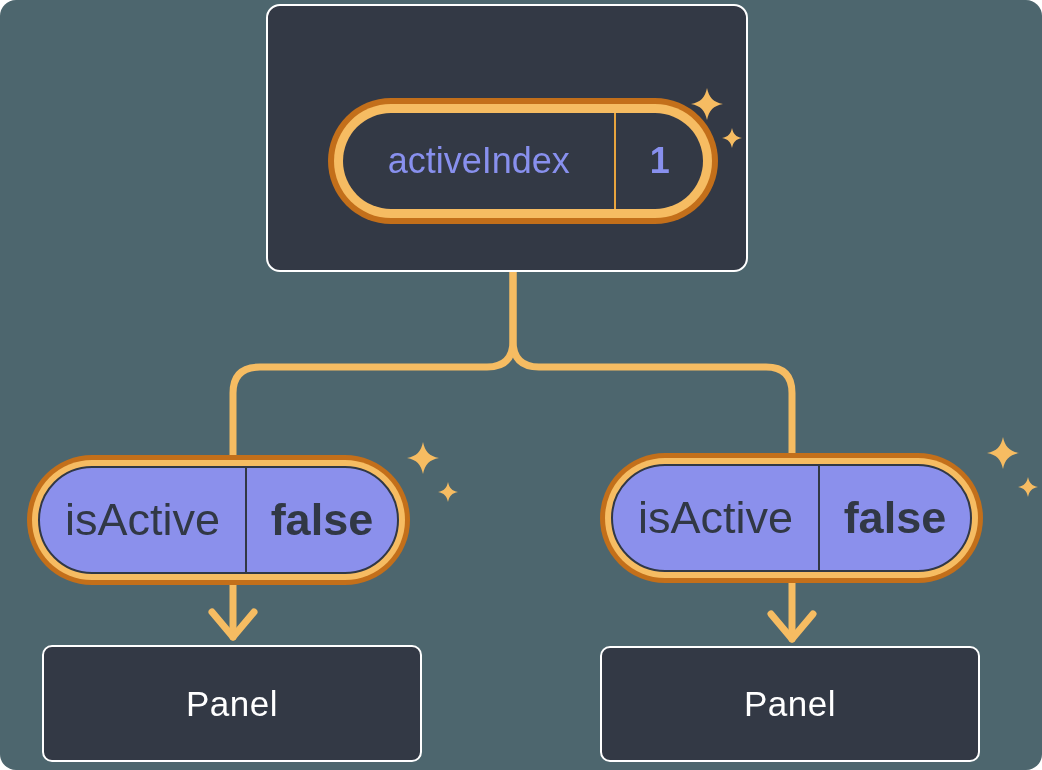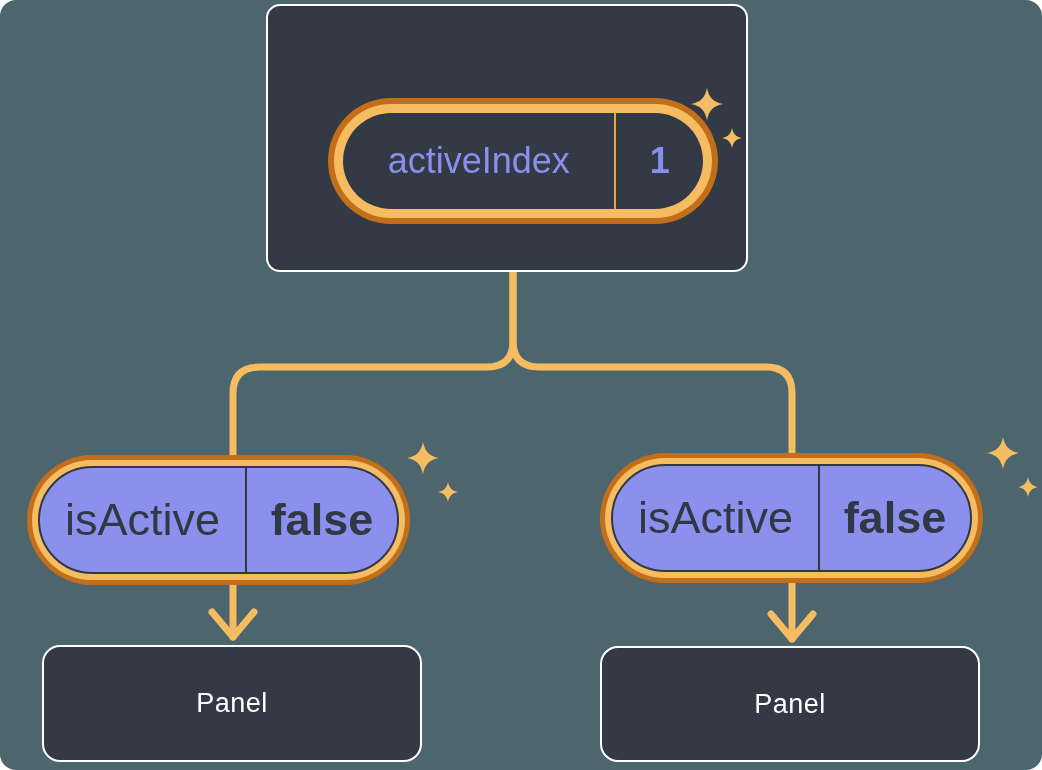--- a/index.html
+++ b/index.html
@@ -94,23 +94,23 @@
   .child-pill .cell-value{
     width:42.3%;
     border-left:2px solid var(--ink,#313845);
     font-weight:700;
   }
   #pill-left{ left:27px; top:455px; }
   #pill-right{ left:600px; top:453px; }
   
   .panel-box{
     display:flex;align-items:center;justify-content:center;
-    border-radius:18px;
+    border-radius:10px;
     color:var(--white,#fff);
-    font-size:27px;font-weight:500;
+    font-size:35px;font-weight:500;
     letter-spacing:.5px;
   }
   #panel-left{ left:42px; top:645px; width:380px; height:117px; }
   #panel-right{ left:600px; top:646px; width:380px; height:116px; }
   
   .sparkles{
     position:absolute;z-index:3;
     color:var(--orange-light,#F6BC62);
     pointer-events:none;
   }

